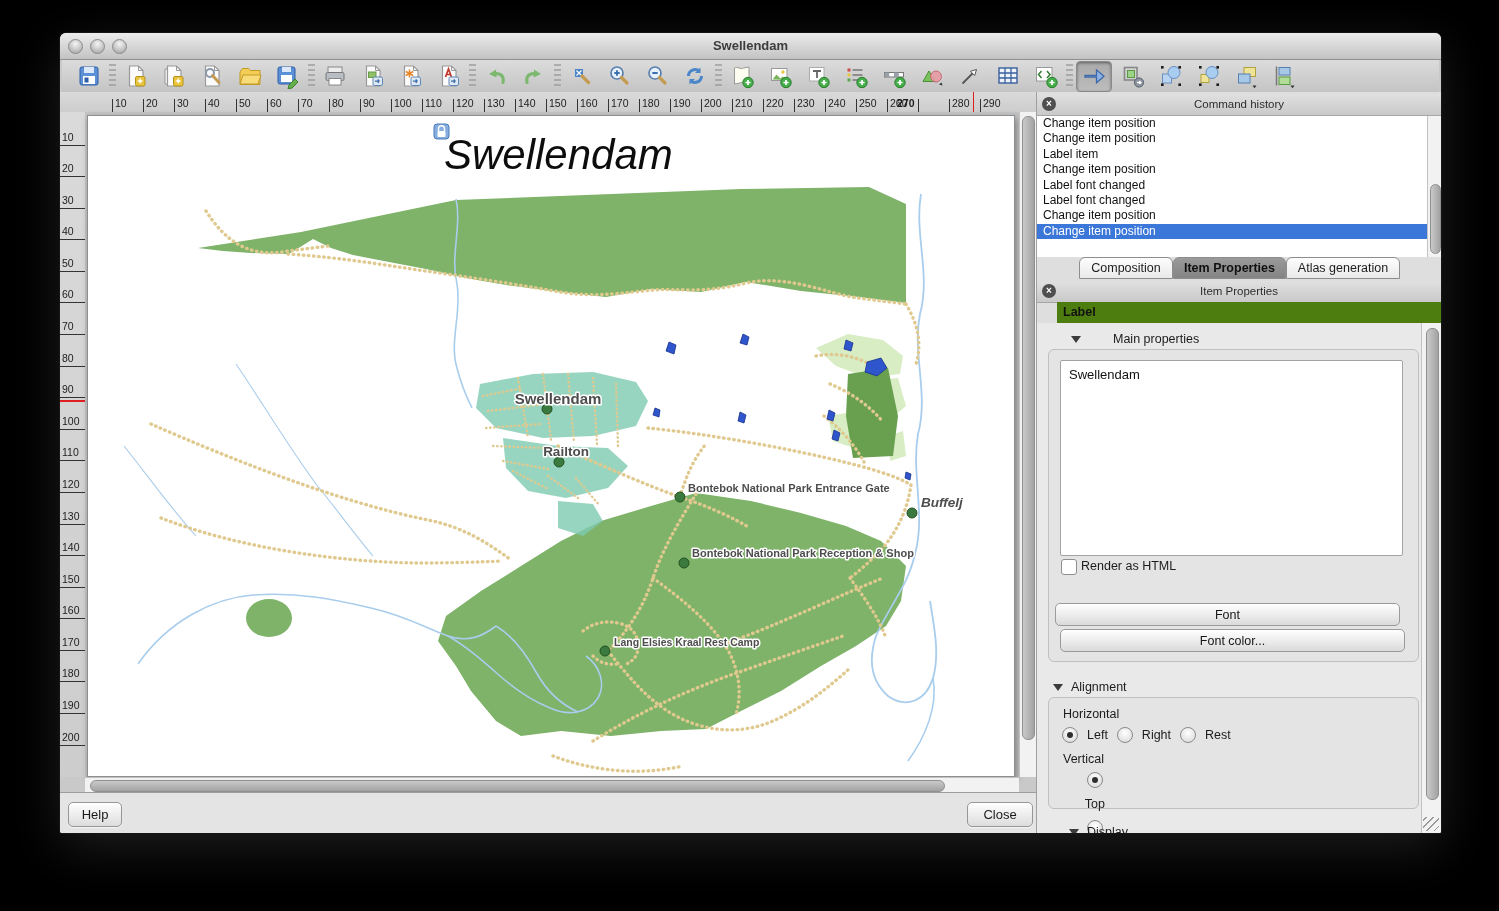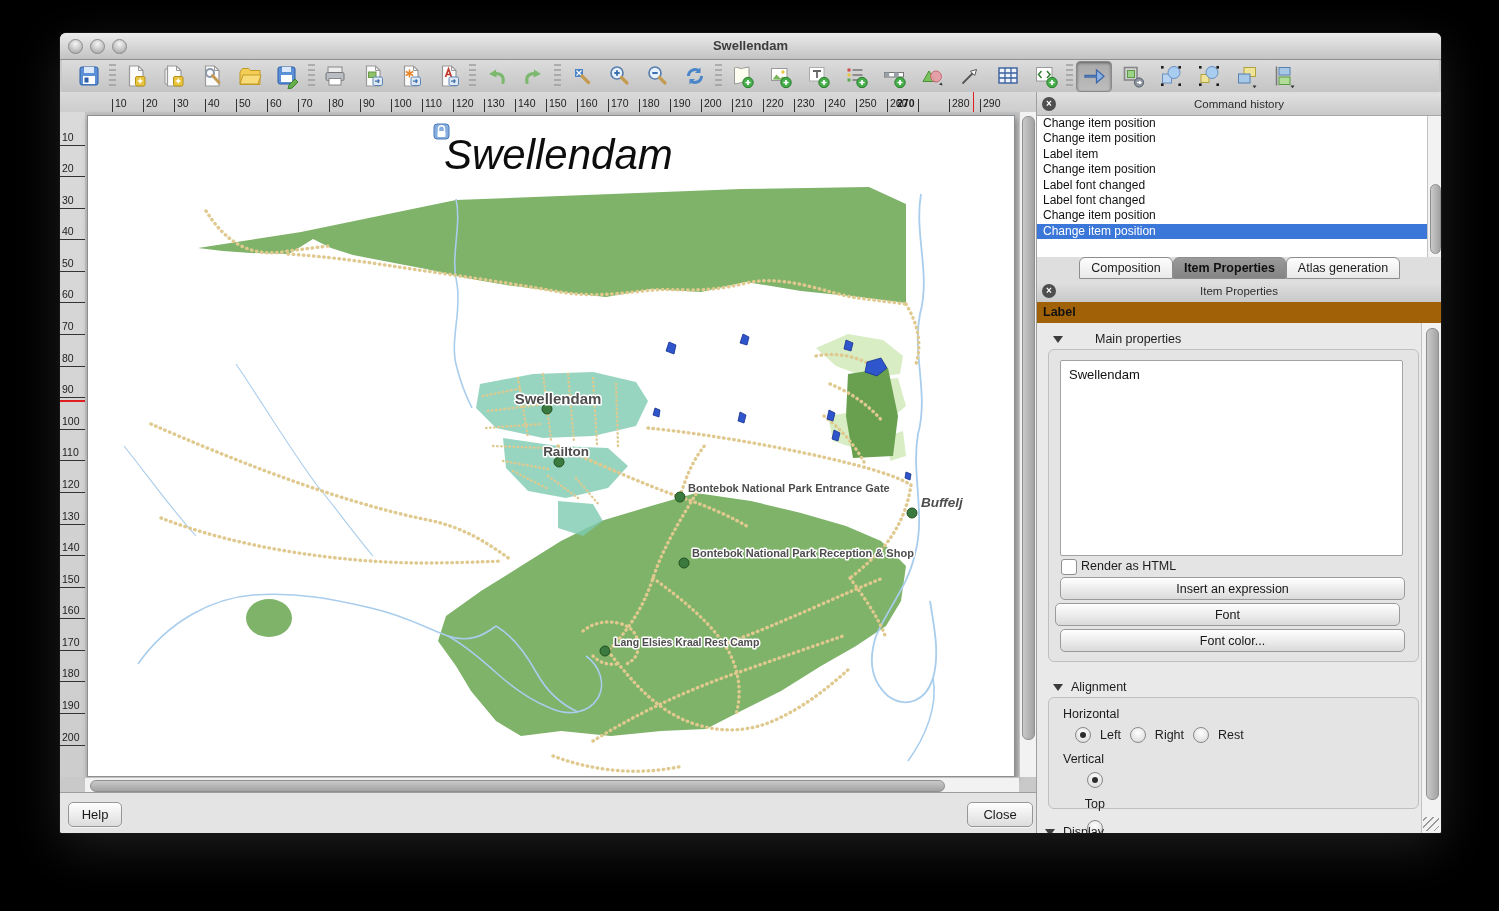--- a/index.html
+++ b/index.html
@@ -63,22 +63,22 @@
     color:#fff;font-size:10px;line-height:14px;text-align:center;font-weight:bold;}
   #history-list{position:absolute;background:#fff;overflow:hidden;font-size:12px;color:#111;}
   .hist-row{height:15.4px;line-height:15.4px;padding-left:6px;white-space:nowrap;}
   .hist-row.selected{background:#3b76d9;color:#fff;}
 
   .tab{position:absolute;height:22px;border:1px solid #8d8d8d;border-radius:6px 6px 0 0;
     background:linear-gradient(#fdfdfd,#e9e9e9);font-size:12.5px;color:#1d1d1d;
     display:flex;align-items:center;justify-content:center;box-sizing:border-box;}
   .tab.active{background:linear-gradient(#9a9a9a,#848484);color:#101010;font-weight:bold;}
 
-  #label-strip{position:absolute;background:#a16207;border-bottom:1px solid #b2b2b2;
-    font-size:12.5px;font-weight:bold;color:#111;}
+  #label-strip{position:absolute;background:#4d7c0f;border-bottom:1px solid #b2b2b2;
+    font-size:12.5px;font-weight:bold;color:#111;margin-left:20px;}
   #props-area{position:absolute;background:#e9e9e9;overflow:hidden;}
   .section-head{position:absolute;display:flex;align-items:center;gap:8px;font-size:12.5px;color:#1c1c1c;}
   .tri{width:0;height:0;border-left:5px solid transparent;border-right:5px solid transparent;border-top:7px solid #3c3c3c;}
   .groupbox{position:absolute;border:1px solid #bfbfbf;border-radius:6px;background:#e4e4e4;}
   .textarea{position:absolute;background:#fff;border:1px solid #a3a3a3;border-radius:2px;
     font-size:13px;color:#111;padding:6px 8px;box-sizing:border-box;}
   .checkbox{position:absolute;width:14px;height:14px;background:#fff;border:1px solid #8f8f8f;border-radius:3px;}
   .cb-label{position:absolute;font-size:12.5px;color:#1c1c1c;}
   .wide-btn{position:absolute;height:21px;border:1px solid #9b9b9b;border-radius:5px;
     background:linear-gradient(#ffffff,#ededed 50%,#dadada);font-size:12.5px;color:#161616;
@@ -661,59 +661,58 @@
 
     <div class="panel-header" style="left:977px;top:248px;width:404px;">
       <span class="close-dot">×</span>
       <span class="ph-title">Item Properties</span>
     </div>
     <div id="label-strip" style="left:977px;top:269px;width:404px;height:21px;">
       <span style="position:absolute;left:6px;top:3px;">Label</span>
     </div>
 
     <div id="props-area" style="left:977px;top:290px;width:384px;height:510px;">
-      <div class="section-head" style="left:16px;top:9px;gap:32px;">
+      <div class="section-head" style="left:34px;top:9px;gap:32px;">
         <span class="tri"></span>
         <span>Main properties</span>
       </div>
       <div class="groupbox" style="left:11px;top:26px;width:369px;height:311px;"></div>
       <div class="textarea" style="left:23px;top:37px;width:343px;height:196px;">
         <span>Swellendam</span>
       </div>
       <div class="checkbox" style="left:24px;top:236px;"></div>
       <div class="cb-label" style="left:44px;top:236px;">Render as HTML</div>
-      <div class="wide-btn" style="left:23px;top:254px;width:343px;">Insert an expression</div>
       <div class="wide-btn" style="left:18px;top:280px;width:343px;">Font</div>
       <div class="wide-btn" style="left:23px;top:306px;width:343px;">Font color...</div>
 
       <div class="section-head" style="left:16px;top:357px;">
         <span class="tri"></span>
         <span>Alignment</span>
       </div>
       <div class="groupbox" style="left:11px;top:374px;width:369px;height:110px;"></div>
       <div class="small-label" style="left:26px;top:384px;">Horizontal</div>
-      <div class="radio-row" style="left:38px;top:404px;">
+      <div class="radio-row" style="left:25px;top:404px;">
         <span class="radio checked"></span>
         <span>Left</span>
         <span class="radio"></span>
         <span>Right</span>
         <span class="radio"></span>
         <span>Rest</span>
       </div>
       <div class="small-label" style="left:26px;top:429px;">Vertical</div>
       <div class="radio-row" style="left:38px;top:449px;flex-direction:column;">
         <span class="radio checked"></span>
         <span>Top</span>
         <span class="radio"></span>
         <span>Middle</span>
         <span class="radio"></span>
         <span>Bottom</span>
       </div>
 
-      <div class="section-head" style="left:8px;top:502px;">
+      <div class="section-head" style="left:32px;top:502px;">
         <span class="tri"></span>
         <span>Display</span>
       </div>
     </div>
 
     <div class="abs sbar-v" style="left:1361px;top:290px;width:20px;height:510px;">
       <div class="thumb" style="left:4px;top:5px;width:11px;height:470px;"></div>
     </div>
     <div class="grip" style="left:1363px;top:784px;"></div>
 

